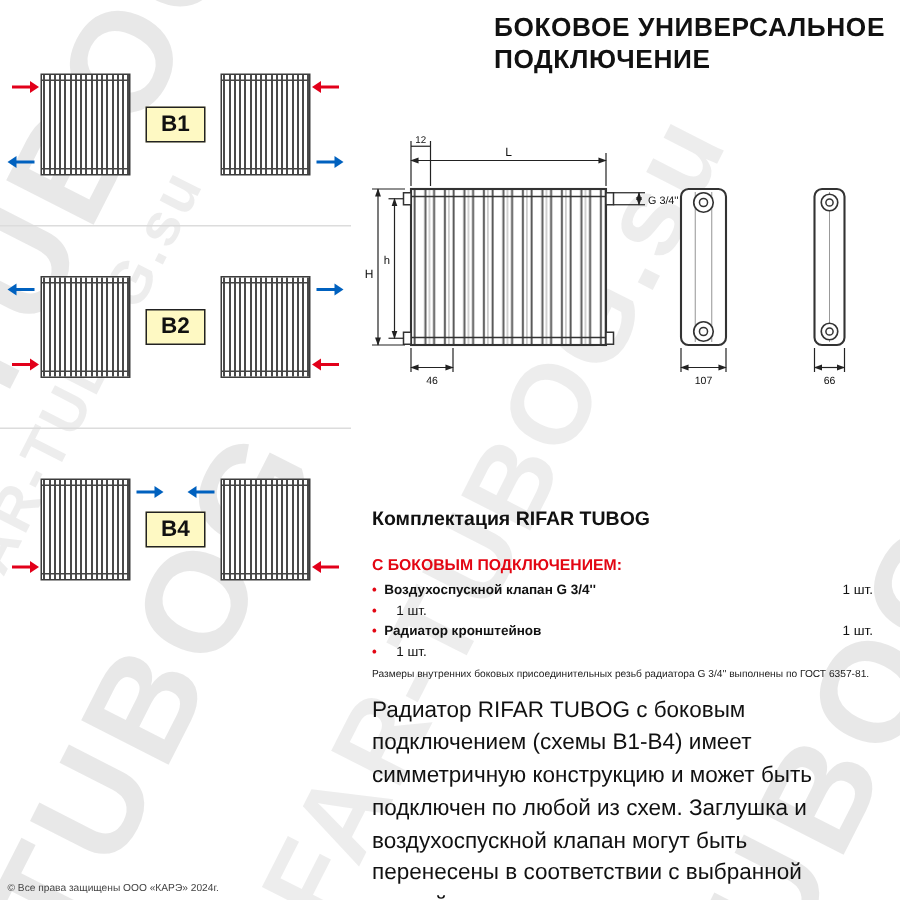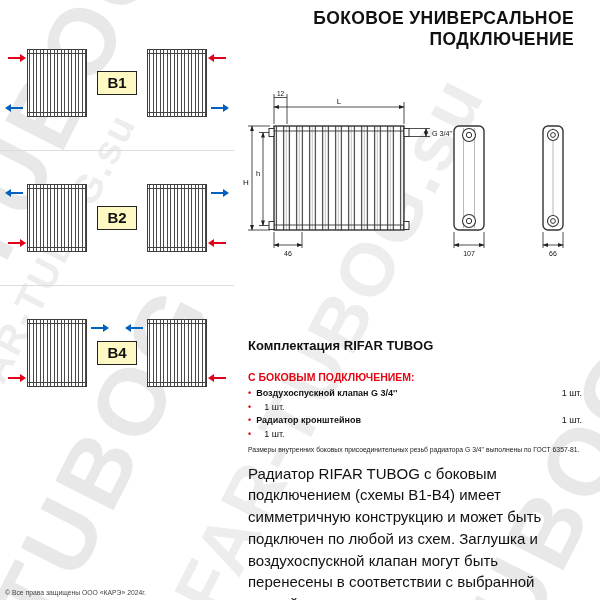--- a/index.html
+++ b/index.html
@@ -12,21 +12,21 @@
     position:absolute;z-index:0;font-weight:bold;white-space:nowrap;
     color:rgba(80,80,80,0.13);pointer-events:none;transform-origin:left top;
     letter-spacing:6px;user-select:none;
   }
   .wm1{left:-30px;top:600px;font-size:95px;transform:rotate(-63deg);}
   .wm2{left:120px;top:660px;font-size:75px;letter-spacing:3px;color:rgba(80,80,80,0.10);transform:rotate(-63deg);}
   .wm3{left:420px;top:660px;font-size:95px;transform:rotate(-63deg);}
   .wm4{left:-80px;top:240px;font-size:95px;transform:rotate(-63deg);}
   .wm5{left:-60px;top:430px;font-size:40px;letter-spacing:2px;color:rgba(80,80,80,0.10);transform:rotate(-63deg);}
   
-  .header{position:absolute;top:8px;right:26px;text-align:right;z-index:2;}
+  .header{position:absolute;top:8px;right:10px;text-align:left;z-index:2;}
   .header .t{font-size:17.5px;font-weight:bold;letter-spacing:.4px;line-height:1.2;}
   
   .schemes{position:absolute;left:0;top:16px;width:234px;z-index:2;}
   .scheme-row{
     height:134px;display:flex;align-items:center;justify-content:space-between;
     padding:0 27px;border-bottom:1px solid #dcdcdc;
   }
   .scheme-row:last-child{border-bottom:none;}
   .rad{
     position:relative;width:58px;height:66px;

